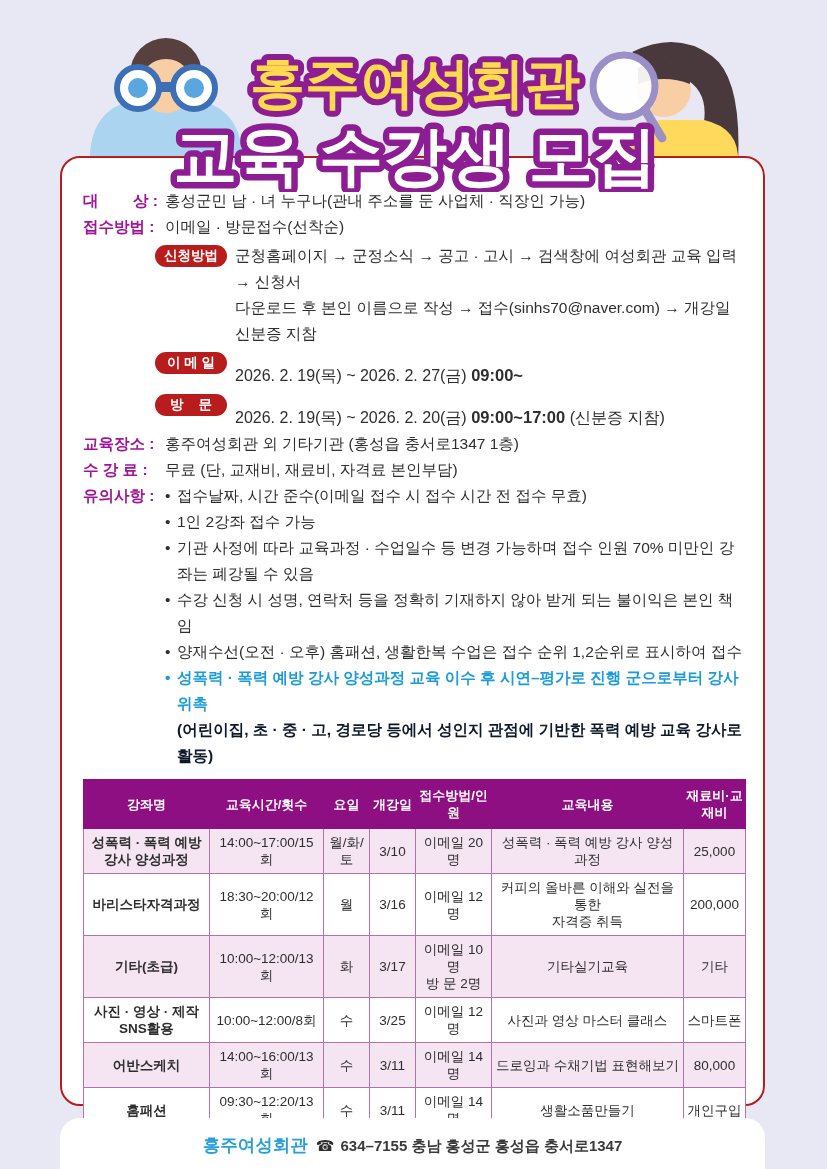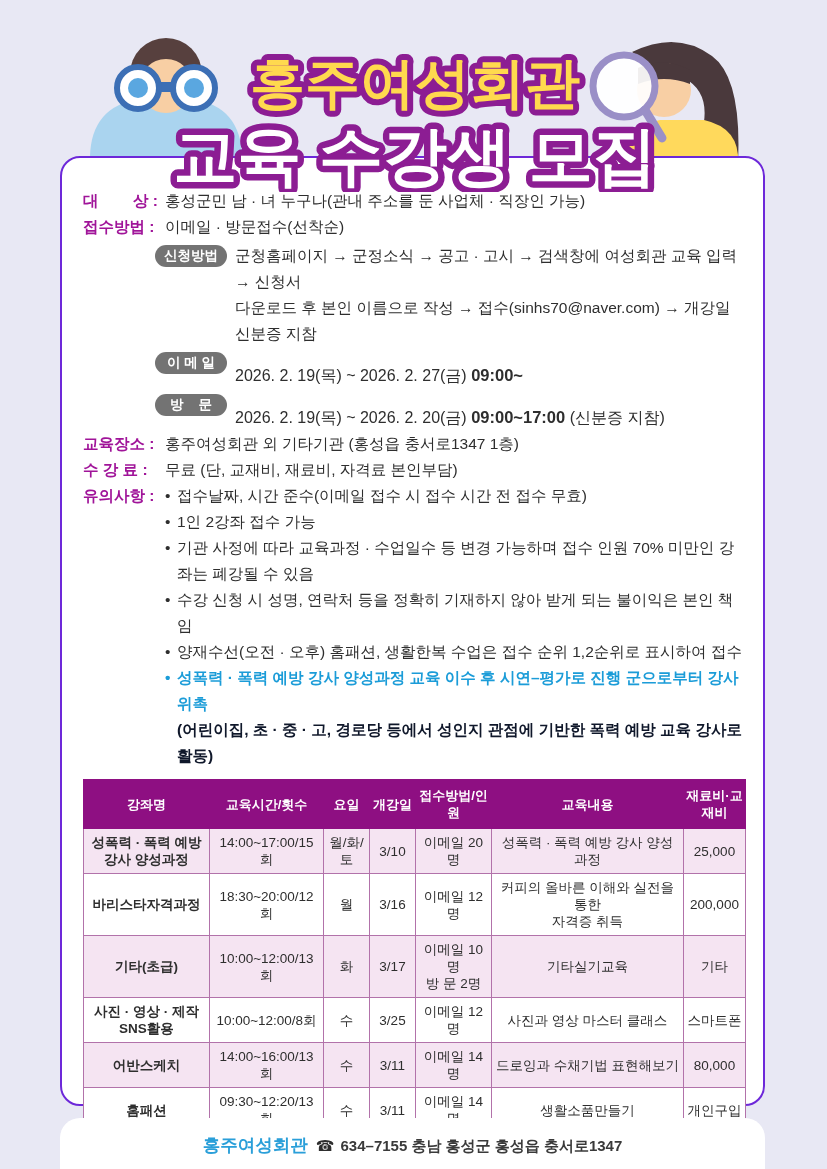--- a/index.html
+++ b/index.html
@@ -20,37 +20,37 @@
 
   
   .title-svg{position:absolute;left:110px;top:40px;width:610px;height:152px;z-index:3;}
   .title-svg text{text-anchor:middle;font-weight:bold;stroke:#8c1d93;paint-order:stroke;stroke-linejoin:round;}
   .title-line1{font-size:55px;fill:#ffd94e;stroke-width:12px;}
   .title-line2{font-size:64px;fill:#ffffff;stroke-width:13px;}
 
   
   .main-card{
     position:absolute;left:60px;top:156px;width:705px;height:950px;
-    background:#ffffff;border:2px solid #6d28d9;border-radius:20px;
+    background:#ffffff;border:2px solid #b91c1c;border-radius:20px;
     box-sizing:border-box;z-index:2;
     padding:30px 21px 0 21px;
   }
 
   
   .info{font-size:15.5px;line-height:26px;}
   .info-row{display:flex;align-items:flex-start;}
   .info-label{
     color:#a01499;font-weight:bold;white-space:pre;
     min-width:82px;flex-shrink:0;
   }
   .info-text{white-space:pre-line;}
   .sub-rows{margin-left:72px;}
   .sub-row{display:flex;align-items:flex-start;margin-top:3px;}
   .badge{
-    display:inline-block;background:#737373;color:#ffffff;
+    display:inline-block;background:#b91c1c;color:#ffffff;
     border-radius:13px;padding:0 9px;height:22px;line-height:22px;
     font-size:13.5px;font-weight:bold;white-space:pre;
     margin-right:8px;margin-top:2px;flex-shrink:0;text-align:center;min-width:54px;
   }
   .date-line{font-size:16px;margin-top:12px;}
   .time-bold{font-weight:bold;font-size:16.5px;}
 
   .notice-body{flex:1;}
   .bullet{position:relative;padding-left:12px;}
   .bullet::before{content:"•";position:absolute;left:0;top:0;}

